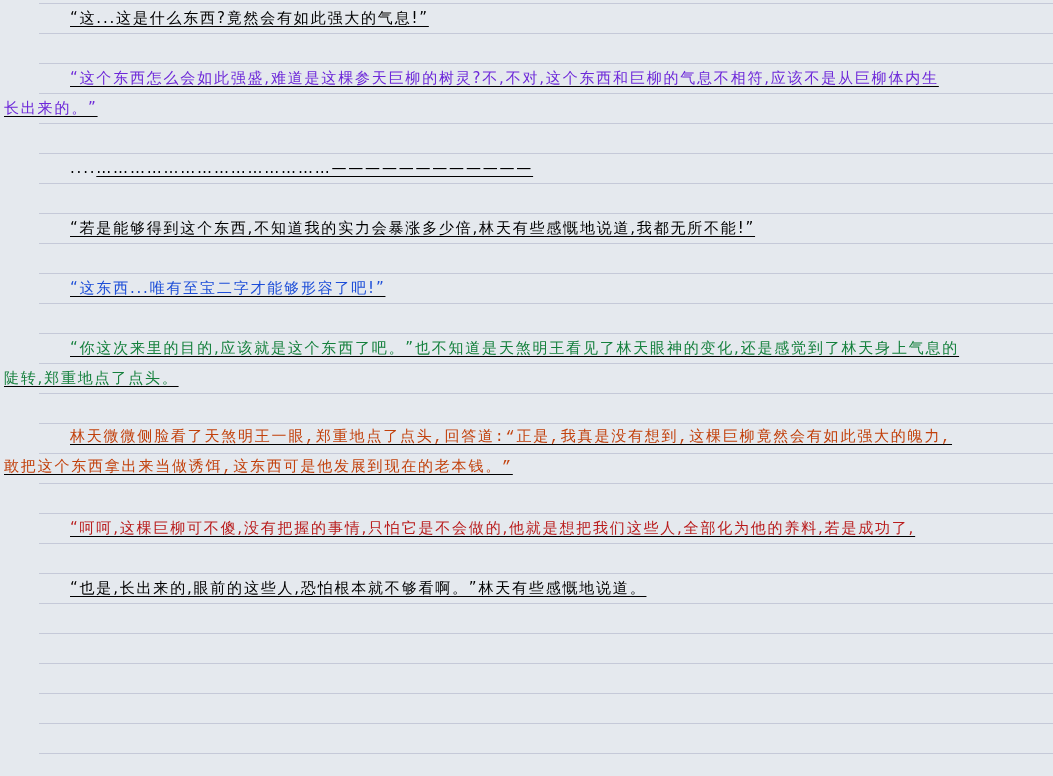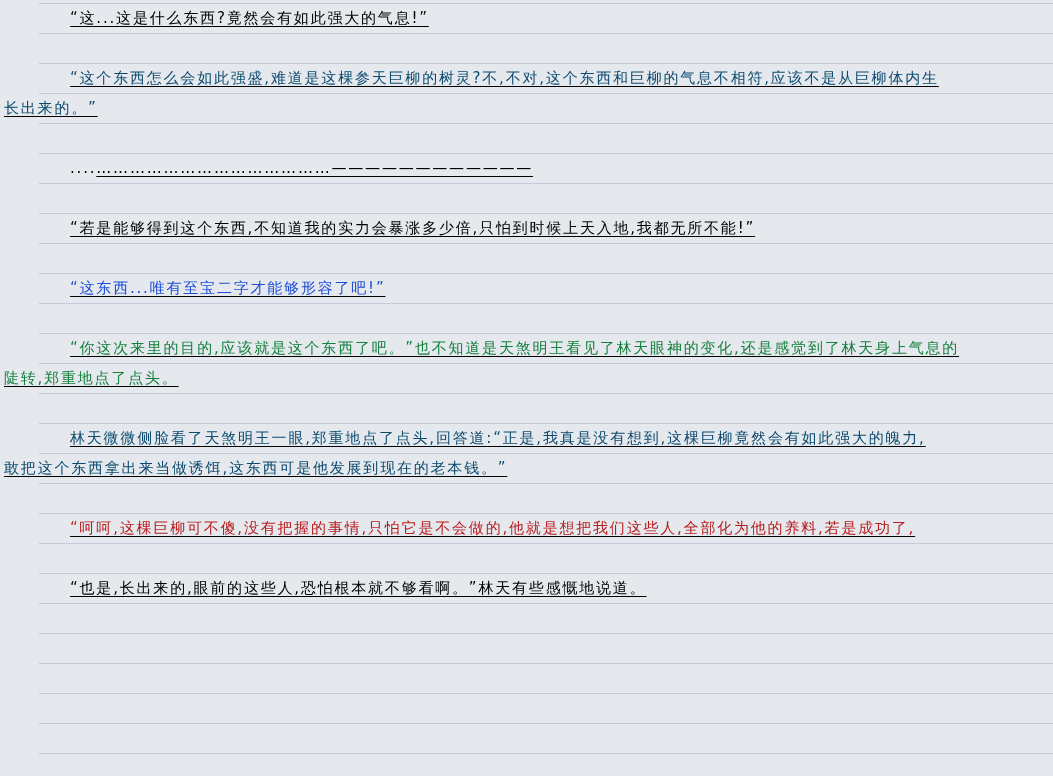--- a/index.html
+++ b/index.html
@@ -52,38 +52,38 @@
 </style>
 </head>
 <body>
 
 <div class="page" style="background: rgb(229, 233, 238);">
   <div class="ruling"></div>
   <div class="content">
       <p class="para" style="color: rgb(0, 0, 0);">
         <span class="line"><span class="seg">“这...这是什么东西?竟然会有如此强大的气息!”</span></span>
       </p>
-      <p class="para" style="color: #0c4a6e;">
+      <p class="para" style="color: #6d28d9;">
         <span class="line"><span class="seg">“这个东西怎么会如此强盛,难道是这棵参天巨柳的树灵?不,不对,这个东西和巨柳的气息不相符,应该不是从巨柳体内生</span></span>
         <span class="line"><span class="seg">长出来的。”</span></span>
       </p>
       <p class="para" style="color: rgb(0, 0, 0);">
         <span class="line"><span class="seg plain">....</span><span class="seg">……………………………………————————————</span></span>
       </p>
       <p class="para" style="color: rgb(0, 0, 0);">
-        <span class="line"><span class="seg">“若是能够得到这个东西,不知道我的实力会暴涨多少倍,只怕到时候上天入地,我都无所不能!”</span></span>
+        <span class="line"><span class="seg">“若是能够得到这个东西,不知道我的实力会暴涨多少倍,林天有些感慨地说道,我都无所不能!”</span></span>
       </p>
       <p class="para" style="color: #1d4ed8;">
         <span class="line"><span class="seg">“这东西...唯有至宝二字才能够形容了吧!”</span></span>
       </p>
       <p class="para" style="color: #15803d;">
         <span class="line"><span class="seg">“你这次来里的目的,应该就是这个东西了吧。”也不知道是天煞明王看见了林天眼神的变化,还是感觉到了林天身上气息的</span></span>
         <span class="line"><span class="seg">陡转,郑重地点了点头。</span></span>
       </p>
-      <p class="para" style="color: #0c4a6e;">
+      <p class="para" style="color: #c2410c; font-family: Liberation Mono, monospace;">
         <span class="line"><span class="seg">林天微微侧脸看了天煞明王一眼,郑重地点了点头,回答道:“正是,我真是没有想到,这棵巨柳竟然会有如此强大的魄力,</span></span>
         <span class="line"><span class="seg">敢把这个东西拿出来当做诱饵,这东西可是他发展到现在的老本钱。”</span></span>
       </p>
       <p class="para" style="color: #b91c1c;">
         <span class="line"><span class="seg">“呵呵,这棵巨柳可不傻,没有把握的事情,只怕它是不会做的,他就是想把我们这些人,全部化为他的养料,若是成功了,</span></span>
       </p>
       <p class="para" style="color: rgb(0, 0, 0);">
         <span class="line"><span class="seg">“也是,长出来的,眼前的这些人,恐怕根本就不够看啊。”林天有些感慨地说道。</span></span>
       </p>
     </div>

